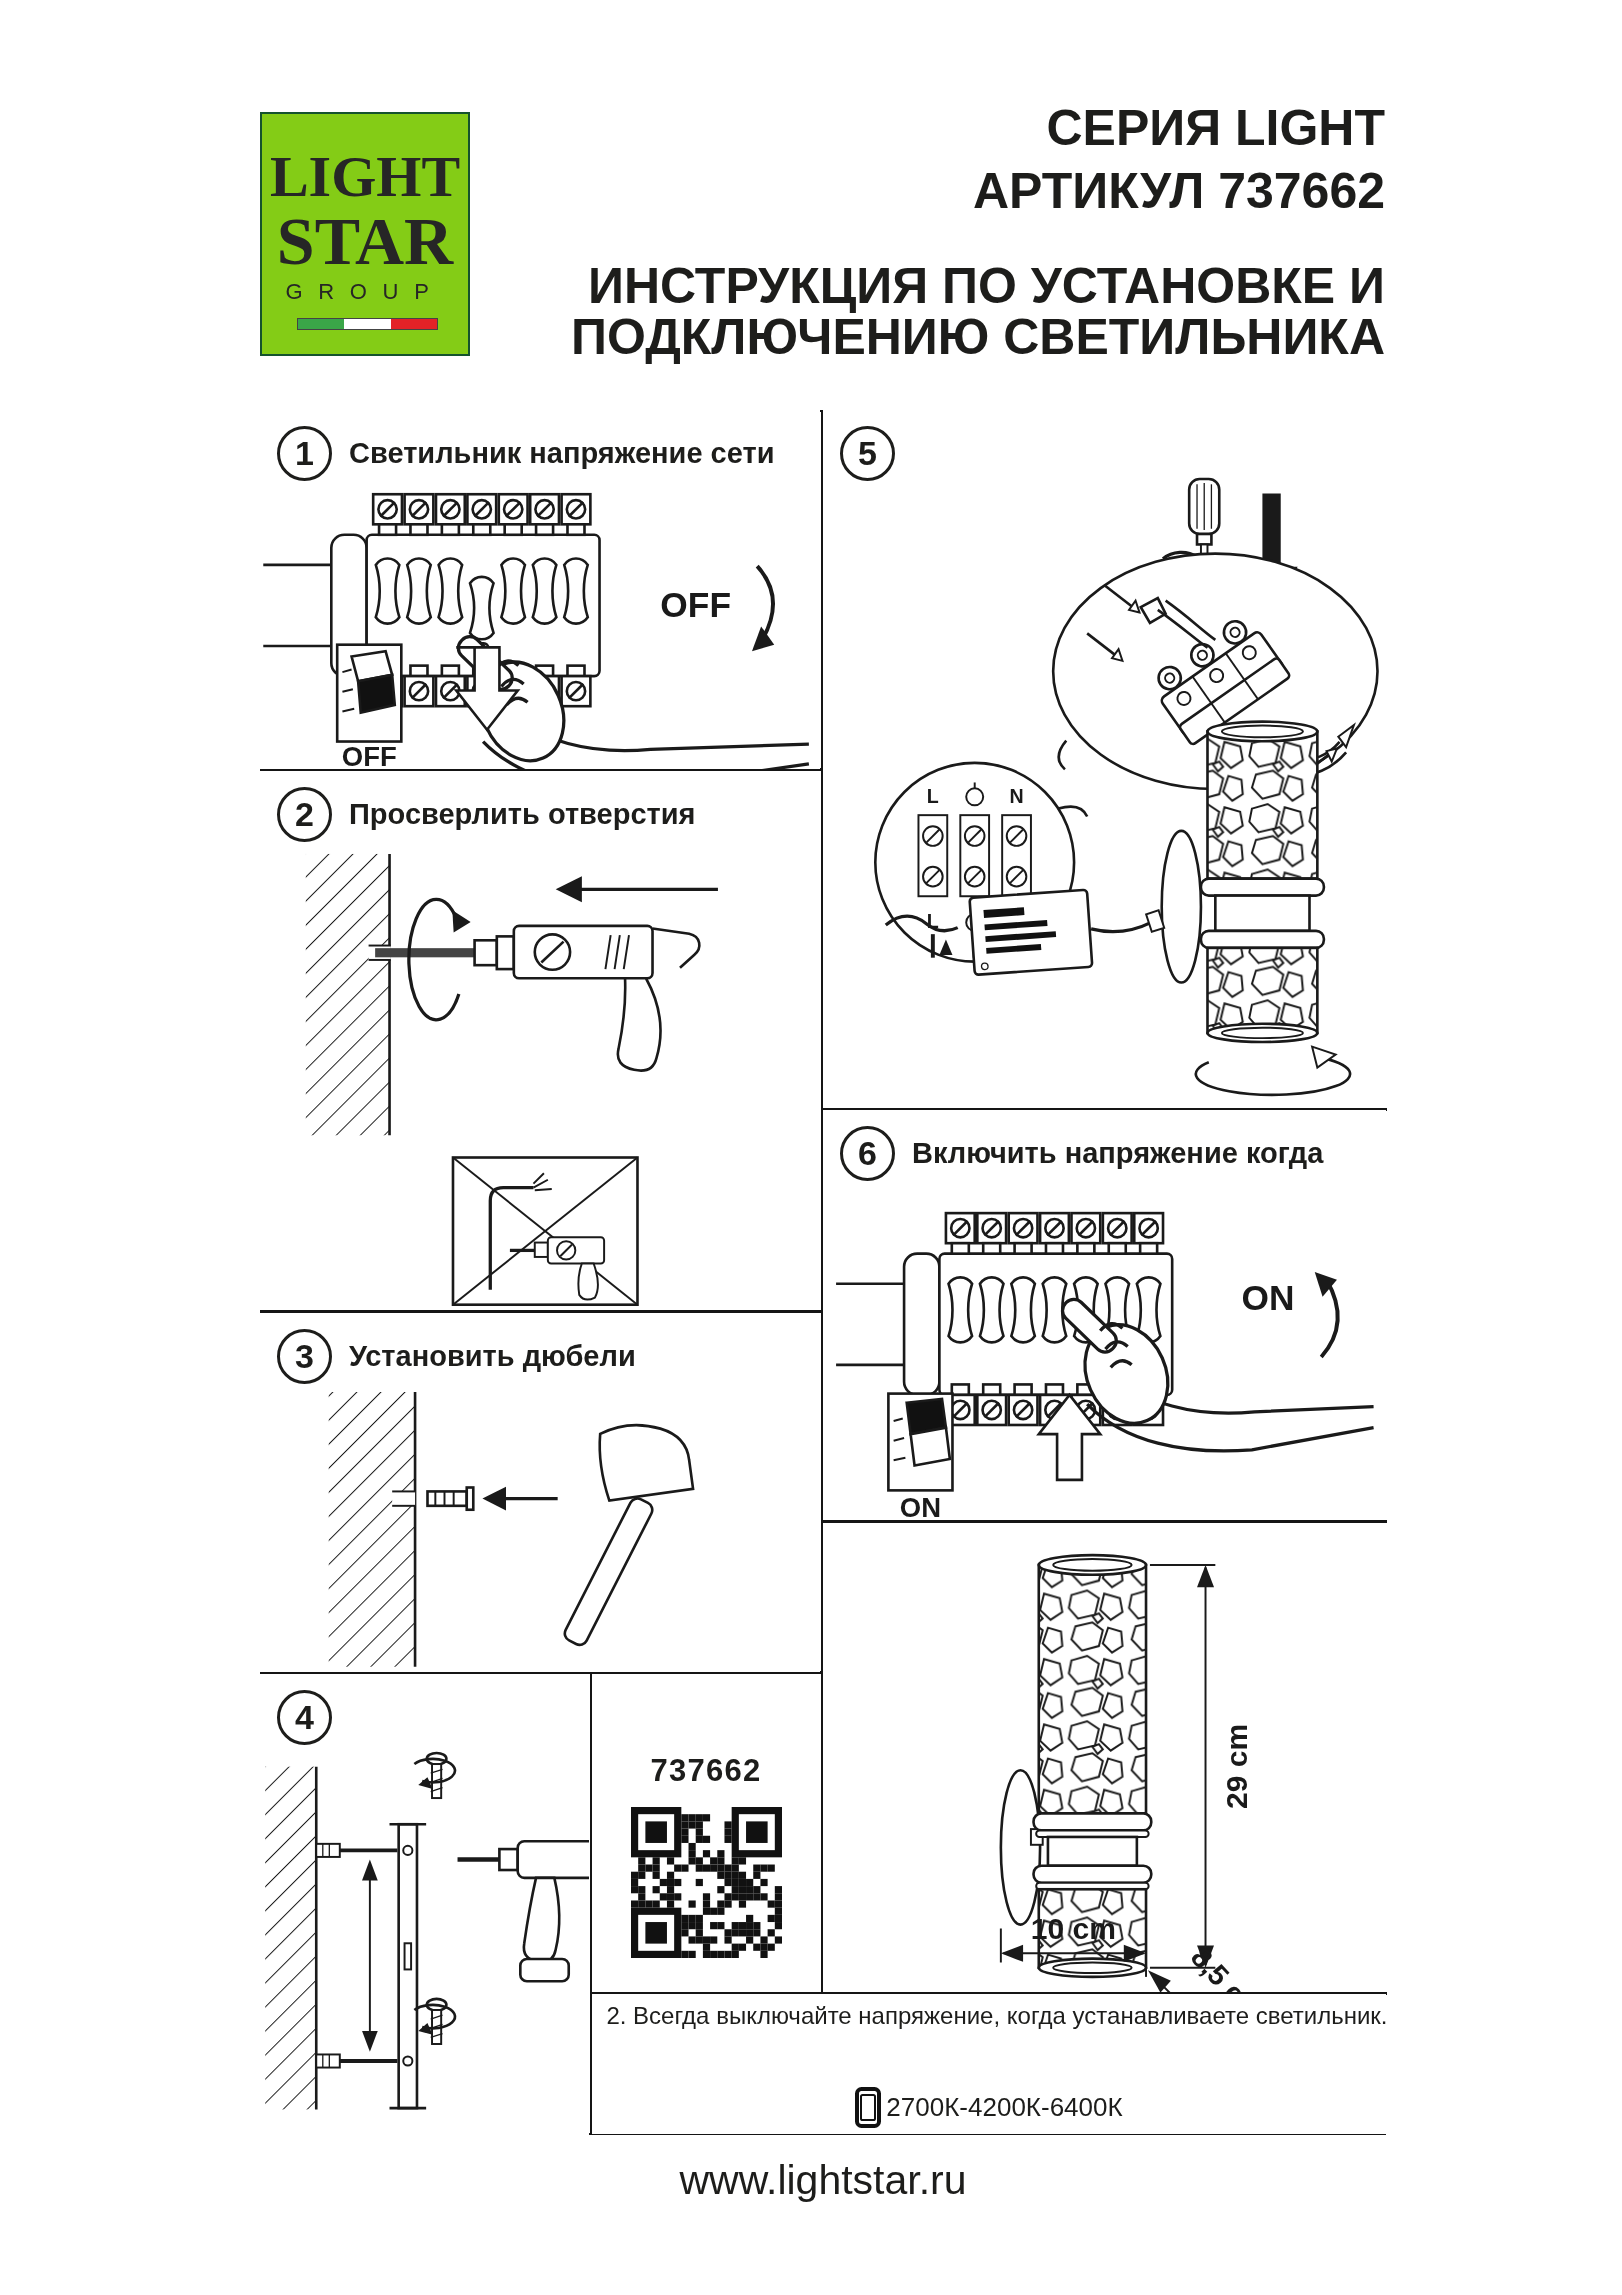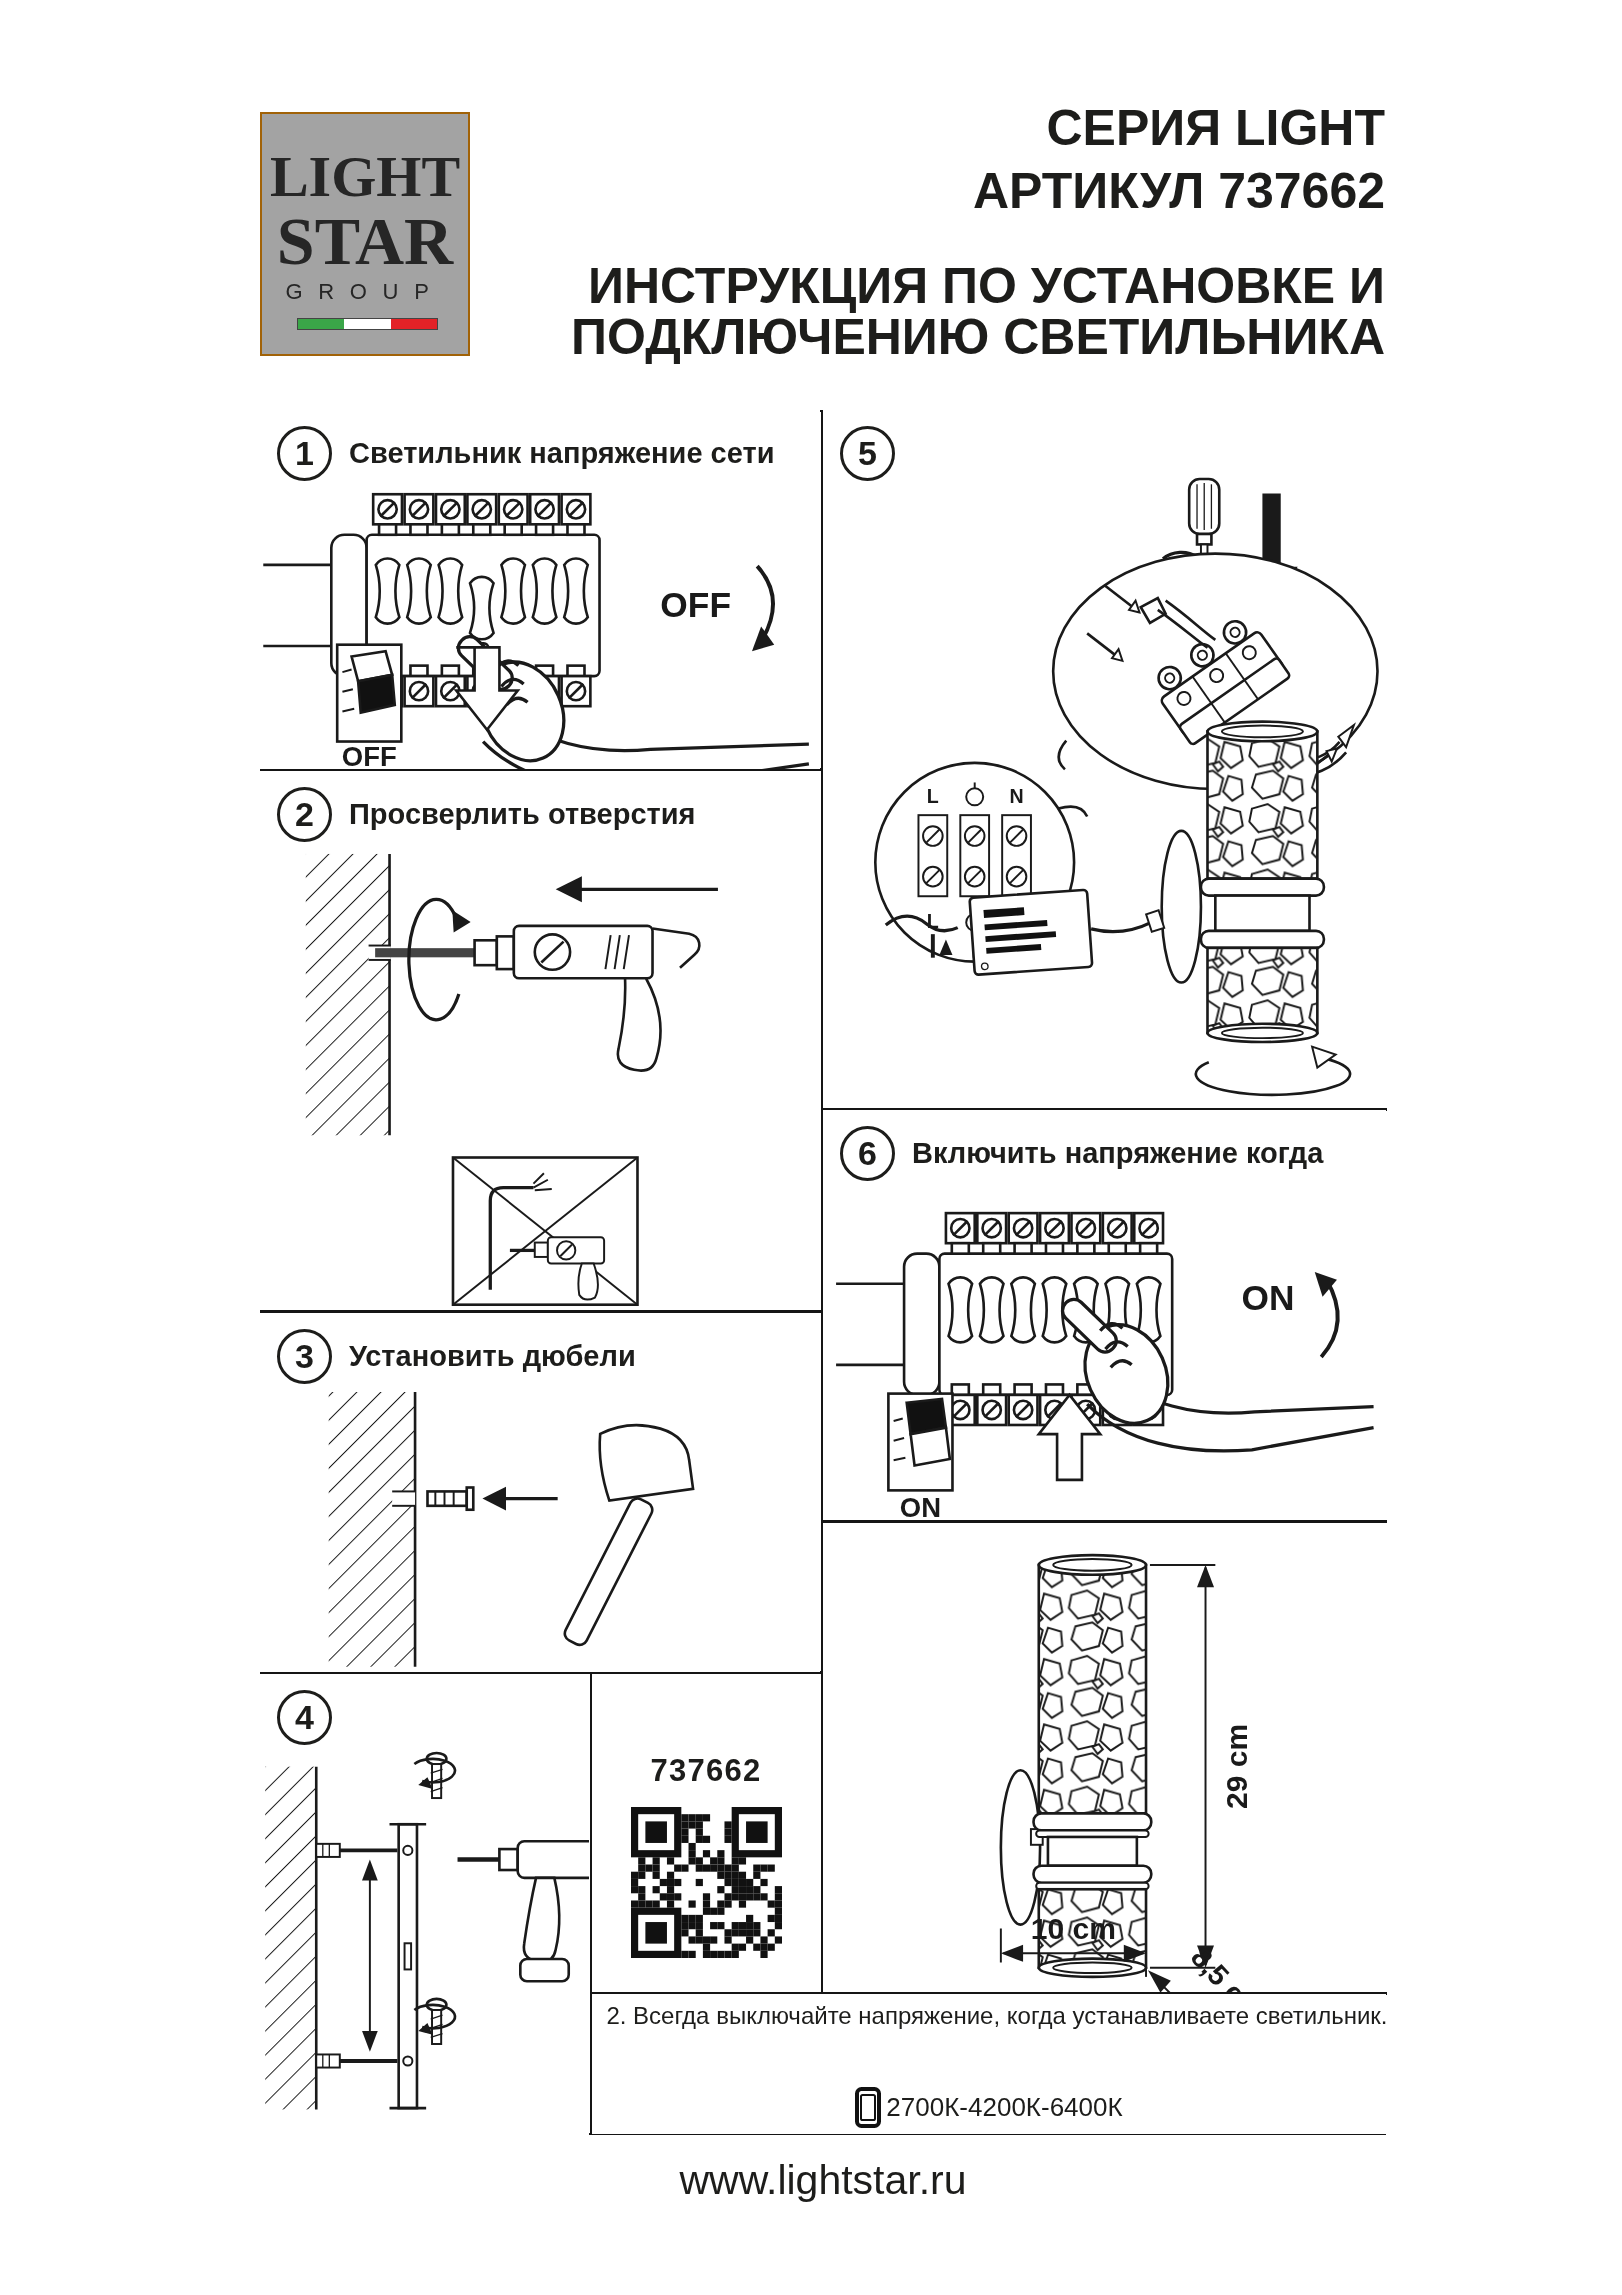--- a/index.html
+++ b/index.html
@@ -12,21 +12,21 @@
   .gridline{position:absolute;background:#151515}
   .frame{position:absolute;border:2.6px solid #151515;box-sizing:border-box;background:transparent}
   .phead{position:absolute;left:17px;top:15.7px;display:flex;align-items:center;gap:17px}
   .stepnum{
     width:55px;height:55px;border:3.3px solid #1d1d1b;border-radius:50%;box-sizing:border-box;
     font-size:34px;font-weight:700;line-height:48px;text-align:center;flex:0 0 auto;background:#fff;
   }
   .steplabel{font-size:29px;font-weight:700;white-space:nowrap}
   .titles{position:absolute;right:238px;text-align:right;font-weight:700;line-height:1.04;white-space:nowrap}
   .t76{font-size:50px}
-  .logo-box{position:absolute;left:260px;top:112px;width:210px;height:244px;border:2px solid #a16207;box-sizing:border-box;background:#a3a3a3}
+  .logo-box{position:absolute;left:260px;top:112px;width:210px;height:244px;border:2px solid #14532d;box-sizing:border-box;background:#84cc16}
   .logo-word{position:absolute;width:100%;text-align:center;font-family:"Liberation Serif","DejaVu Serif",serif;font-weight:700;color:#262626;line-height:1}
   .logo-group{position:absolute;width:100%;text-align:center;font-size:22px;letter-spacing:15.7px;margin-right:-15.7px;color:#262626}
   .flag{position:absolute;left:35px;top:204px;width:139px;height:9.8px;border:1.3px solid #444;display:flex;box-sizing:content-box}
   .flag>div{flex:1 1 0}
   .qr-article{position:absolute;left:0;top:79px;width:100%;text-align:center;font-size:31px;font-weight:700;letter-spacing:1.3px}
   .notes{position:absolute;left:14.4px;top:6.5px;font-size:24px;line-height:29.4px;white-space:nowrap}
   .ctrow{position:absolute;left:0;top:93px;width:100%;display:flex;align-items:center;justify-content:center;gap:5px}
   .ct-icon{width:26px;height:41px;border:4.6px solid #111;border-radius:6.5px;box-sizing:border-box;display:flex;align-items:center;justify-content:center}
   .ct-icon>div{width:11.8px;height:23.6px;border:2.6px solid #111;border-radius:2.6px}
   .ct-text{font-size:26px}

